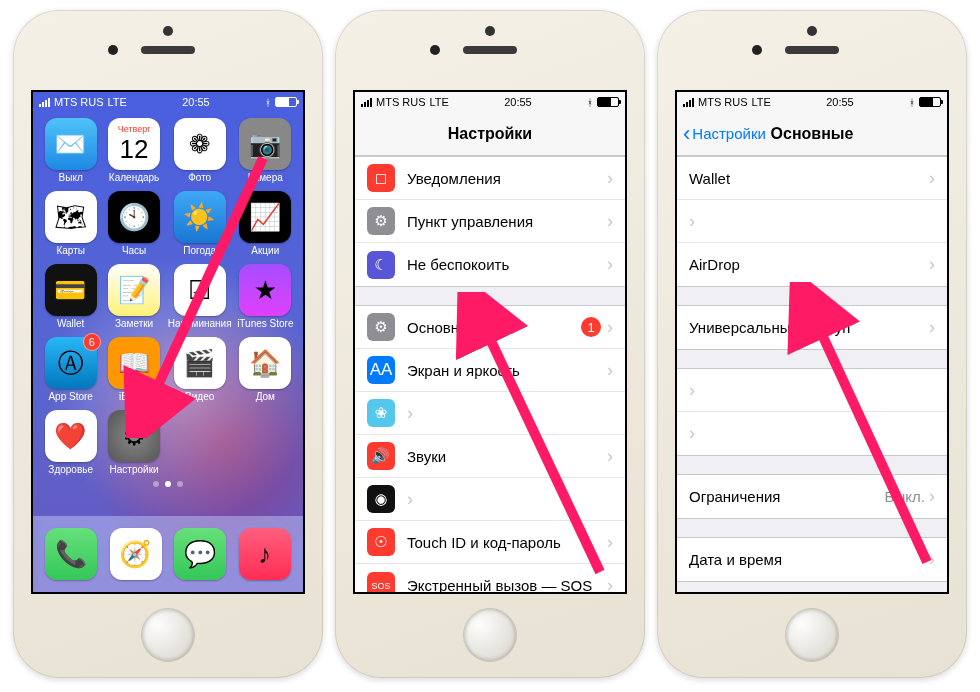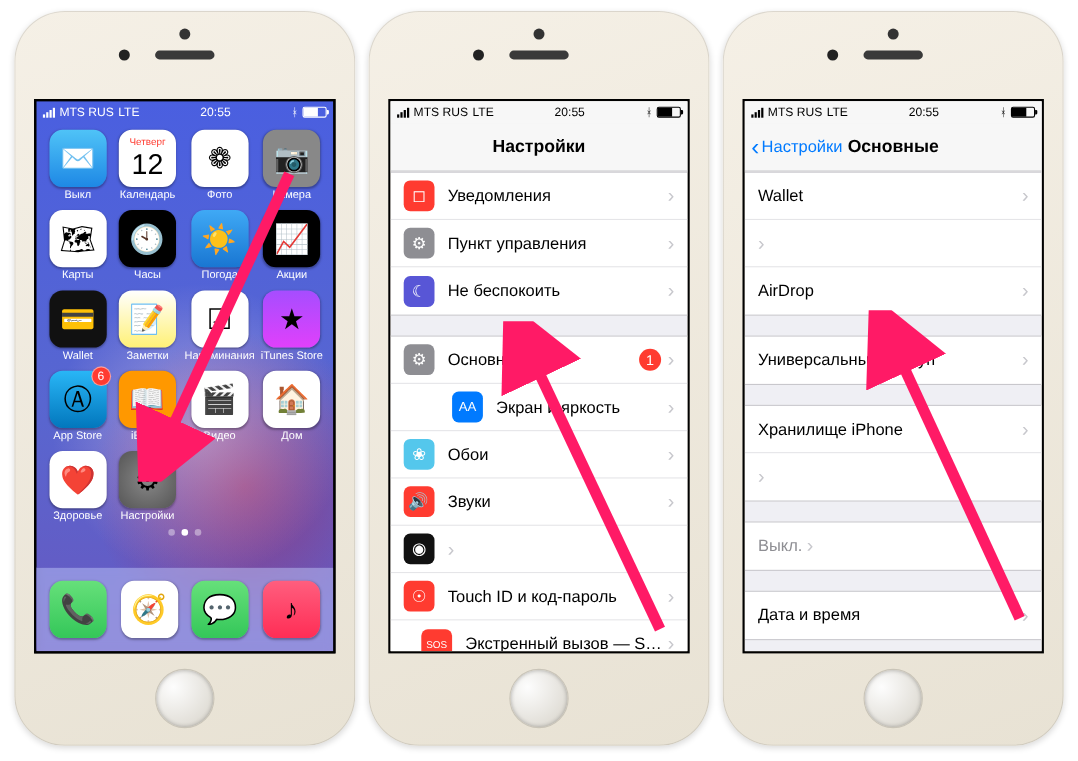--- a/index.html
+++ b/index.html
@@ -368,45 +368,44 @@
             </div>
           </div>
           <div class="group">
             <div class="row">
               <div class="row-icon i-general" style="font-size: 15px;">⚙</div>
               <div class="row-label">Основные</div>
               <div class="row-badge">1</div>
               <div class="chevron">›</div>
             </div>
             <div class="row">
-              <div class="row-icon i-display" style="font-size: 12px; margin-left: 44px;">AA</div>
+              <div class="row-icon i-display" style="font-size: 17px;">AA</div>
               <div class="row-label">Экран и яркость</div>
               <div class="chevron">›</div>
             </div>
             <div class="row">
               <div class="row-icon i-wall" style="font-size: 15px;">❀</div>
-              <div class="row-label">Обои</div>
               <div class="chevron">›</div>
             </div>
             <div class="row">
               <div class="row-icon i-sound" style="font-size: 15px;">🔊</div>
               <div class="row-label">Звуки</div>
               <div class="chevron">›</div>
             </div>
             <div class="row">
               <div class="row-icon i-siri" style="font-size: 15px;">◉</div>
               <div class="chevron">›</div>
             </div>
             <div class="row">
               <div class="row-icon i-touch" style="font-size: 15px;">☉</div>
               <div class="row-label">Touch ID и код-пароль</div>
               <div class="chevron">›</div>
             </div>
             <div class="row">
-              <div class="row-icon i-sos" style="font-size: 9px; margin-left: 16px;">SOS</div>
+              <div class="row-icon i-sos" style="font-size: 9px;">SOS</div>
               <div class="row-label">Экстренный вызов — SOS</div>
               <div class="chevron">›</div>
             </div>
           </div>
         </div>
     </div>
 
     <div class="arrow" style="top:200px;left:90px;">
       <svg viewBox="0 0 170 290">
         <defs>
@@ -468,29 +467,29 @@
             </div>
           </div>
           <div class="group">
             <div class="row">
               <div class="row-label">Универсальный доступ</div>
               <div class="chevron">›</div>
             </div>
           </div>
           <div class="group">
             <div class="row">
-              <div class="row-label">Хранилище iPhone</div>
-              <div class="chevron">›</div>
-            </div>
-            <div class="row">
-              <div class="chevron">›</div>
-            </div>
-          </div>
-          <div class="group">
-            <div class="row">
+              <div class="chevron">›</div>
+            </div>
+            <div class="row">
+              <div class="chevron">›</div>
+            </div>
+          </div>
+          <div class="group">
+            <div class="row">
+              <div class="row-label">Ограничения</div>
               <div class="row-value">Выкл.</div>
               <div class="chevron">›</div>
             </div>
           </div>
           <div class="group">
             <div class="row">
               <div class="row-label">Дата и время</div>
               <div class="chevron">›</div>
             </div>
           </div>

